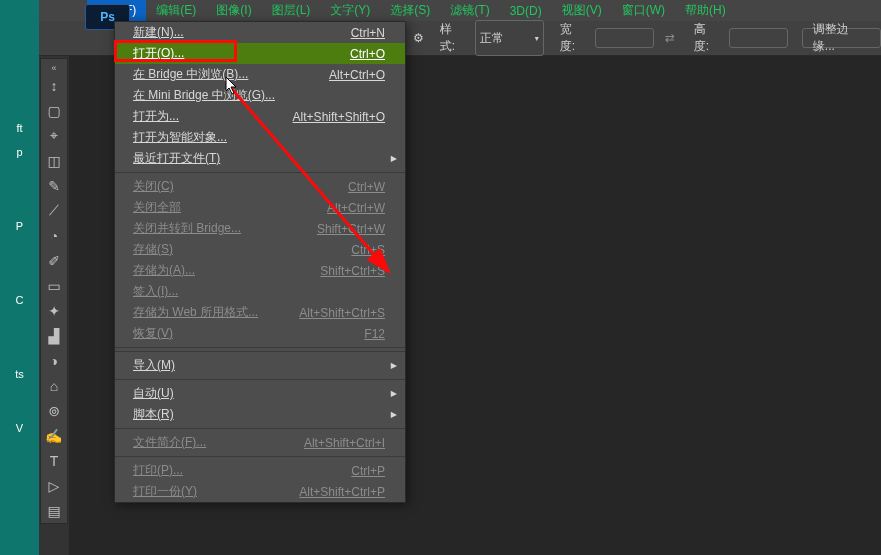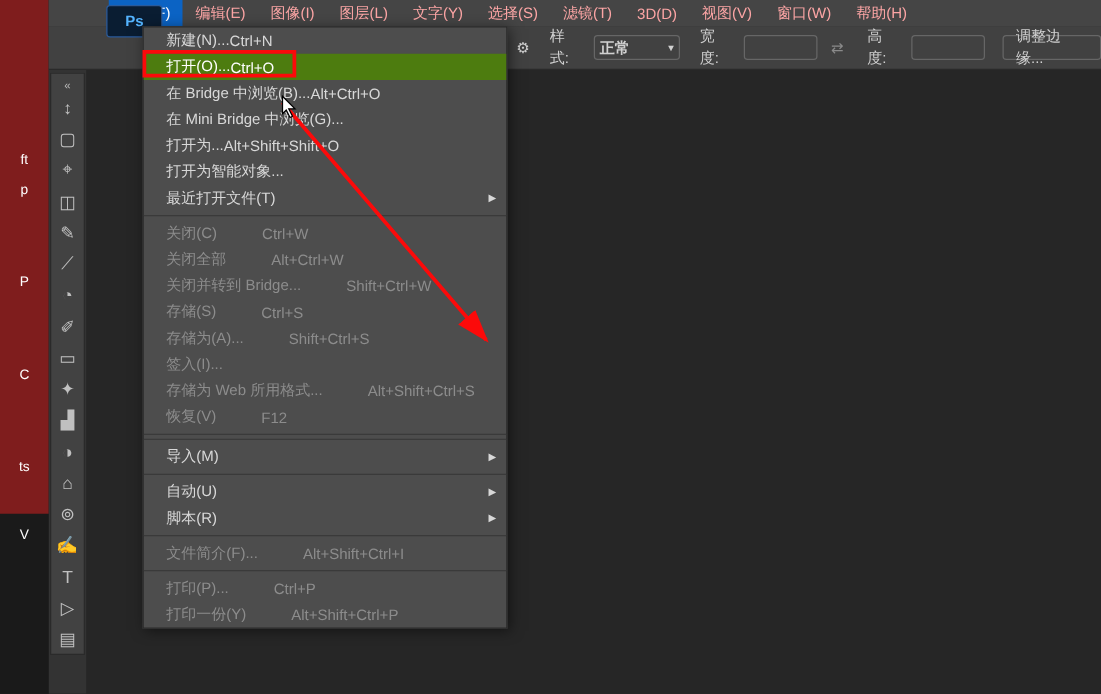--- a/index.html
+++ b/index.html
@@ -1,36 +1,36 @@
 <!DOCTYPE html>
 <html><head>
 <meta charset="utf-8">
 <style>
   * { margin: 0; padding: 0; box-sizing: border-box; font-family: "Microsoft YaHei", Arial, sans-serif; font-size: 12px; }
   body { background: #1a1a1a; width: 881px; height: 555px; overflow: hidden; user-select: none; }
   .menubar { background: #454545; height: 21px; display: flex; align-items: center; padding-left: 48px; }
-  .menubar-item { color: #fca5a5; padding: 3px 10px; cursor: default; }
+  .menubar-item { color: #22c55e; padding: 3px 10px; cursor: default; }
   .menubar-item.active { background: #0b63c4; color: #fff; }
   .toolbar { background: #414141; height: 35px; border-bottom: 1px solid #2a2a2a; display: flex; align-items: center; }
   .app-badge { position: absolute; left: 46px; top: 4px; width: 45px; height: 26px; background: #0a1d32; border: 1px solid #2a5a9a; border-radius: 3px; color: #54b4ff; font-weight: bold; font-size: 12px; display: flex; align-items: center; justify-content: center; }
   .toolbar-inner { margin-left: 374px; display: flex; align-items: center; gap: 8px; color: #d0d0d0; }
   .tb-label { color: #d0d0d0; margin-left: 8px; }
-  .tb-select { background: #414141; border: 1px solid #666; color: #d0d0d0; width: 70px; height: 20px; display: inline-flex; align-items: center; justify-content: space-between; padding: 0 4px; border-radius: 3px; font-weight: bold; }
+  .tb-select { background: #414141; border: 1px solid #666; color: #d0d0d0; width: 70px; height: 36px; display: inline-flex; align-items: center; justify-content: space-between; padding: 0 4px; border-radius: 3px; }
   .tb-input { background: #414141; border: 1px solid #666; color: #d0d0d0; width: 60px; height: 20px; border-radius: 3px; }
   .tb-link { width: 16px; text-align: center; color: #8a8a8a; }
   .tb-button { background: #414141; border: 1px solid #666; color: #d0d0d0; padding: 6px 10px; border-radius: 3px; height: 20px; margin-left: 6px; display: inline-flex; align-items: center; }
-  .desktop { position: absolute; left: 0; top: 0; width: 39px; height: 411px; background: #7f1d1d; }
+  .desktop { position: absolute; left: 0; top: 0; width: 39px; height: 555px; background: #0f766e; }
   .desktop .d-label { color: #fff; font-size: 11px; text-align: center; margin-top: 2px; }
   .ps-window { position: absolute; left: 39px; top: 0; right: 0; bottom: 0; background: #333; }
   .left-tools { position: absolute; left: 1px; top: 58px; width: 28px; background: #424242; border: 1px solid #2a2a2a; display: flex; flex-direction: column; align-items: center; padding-top: 4px; }
   .left-tools .collapse { width: 22px; height: 10px; color: #bbb; font-size: 9px; text-align: center; }
   .tool { width: 24px; height: 23px; margin: 1px 0; color: #c0c0c0; display: flex; align-items: center; justify-content: center; font-size: 14px; }
   .workspace { position: absolute; left: 30px; right: 0; top: 56px; bottom: 0; background: #262626; }
   .dropdown { position: absolute; left: 75px; top: 21px; width: 292px; background: #4d4d4d; border: 1px solid #2a2a2a; box-shadow: 2px 2px 10px rgba(0,0,0,0.5); }
-  .dd-item { display: flex; justify-content: flex-start; align-items: center; color: #d8d8d8; height: 21px; padding: 0 20px 0 18px; cursor: default; position: relative; }
+  .dd-item { display: flex; justify-content: space-between; align-items: center; color: #d8d8d8; height: 21px; padding: 0 20px 0 18px; cursor: default; position: relative; text-decoration: underline; }
   .dd-item.sel { background: #4d7c0f; color: #fff; }
   .dd-item.disabled { color: #8c8c8c; gap: 36px; }
   .dd-sep { height: 1px; background: #3a3a3a; margin: 3px 0; }
   .dd-arrow::after { content: "▶"; font-size: 8px; position: absolute; right: 8px; color: inherit; }
   .red-box { position: absolute; border: 3px solid #fc0a0a; pointer-events: none; }
   .red-arrow { position: absolute; pointer-events: none; }
   .caret { font-size: 8px; }
 </style>
 </head>
 <body>

